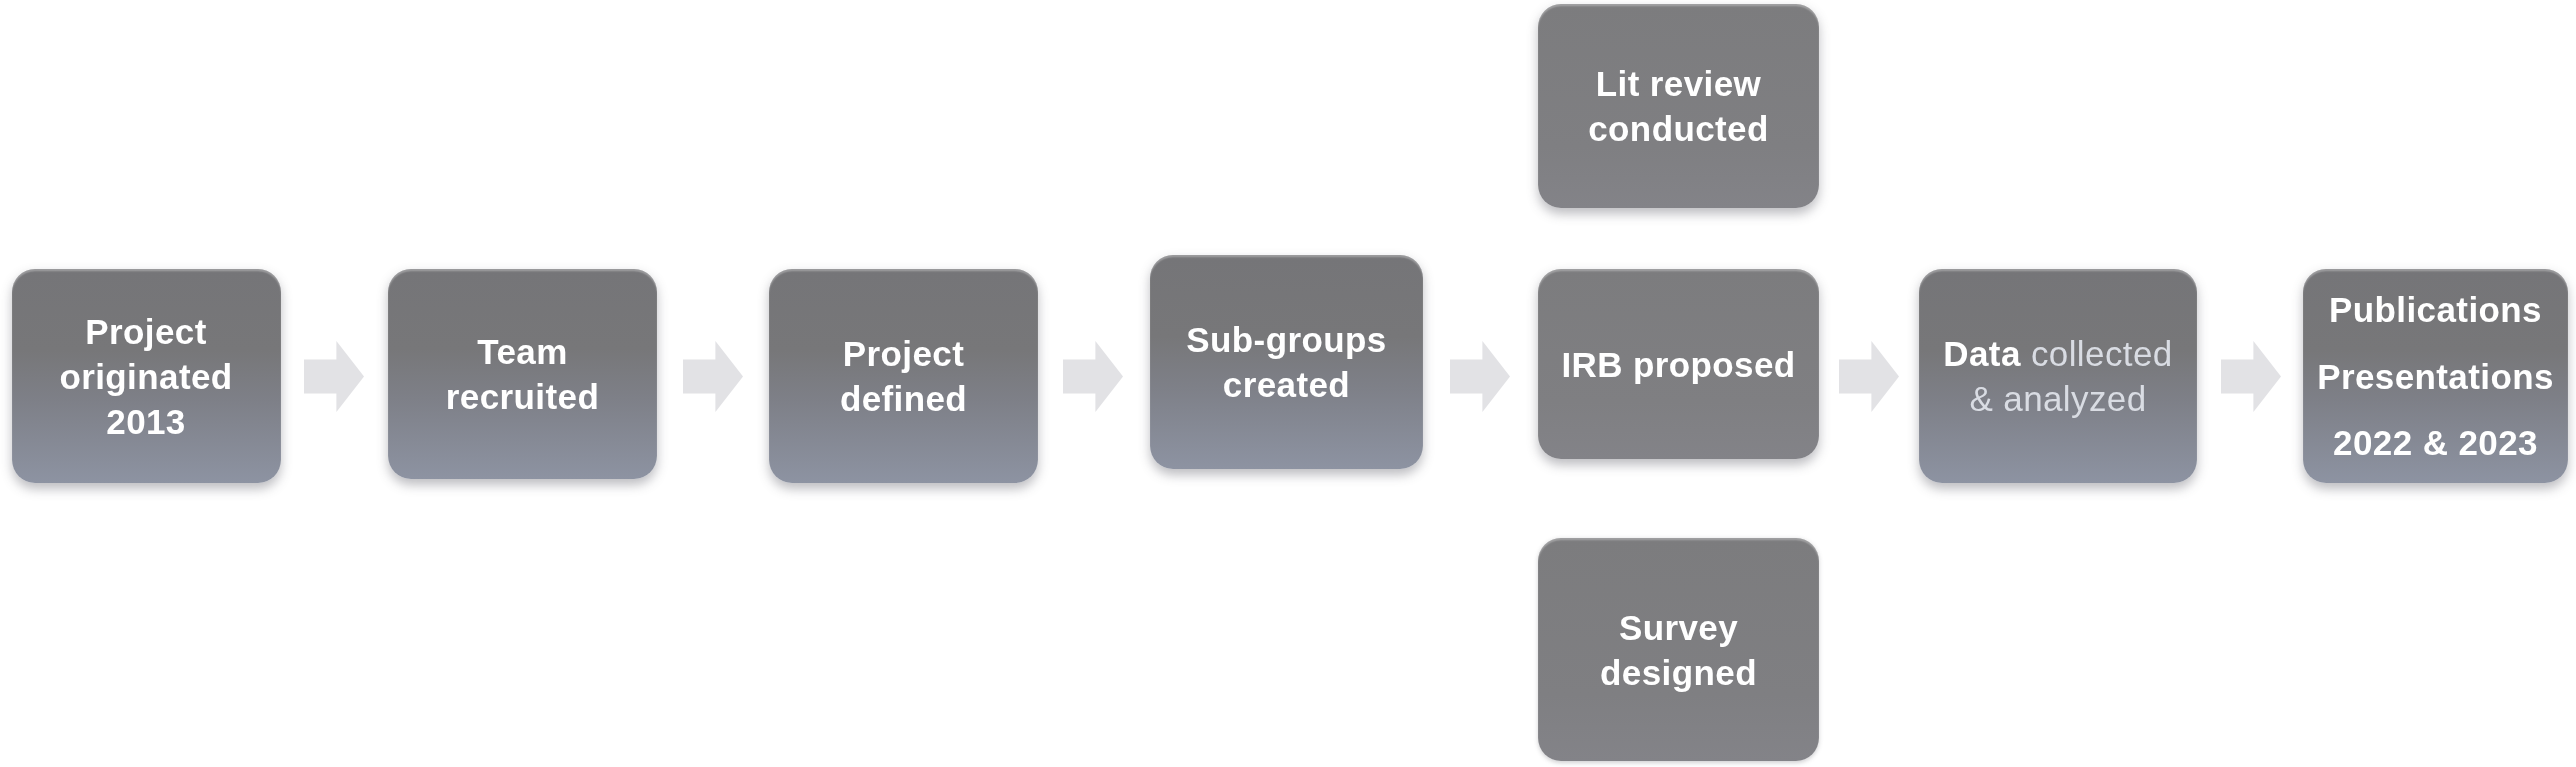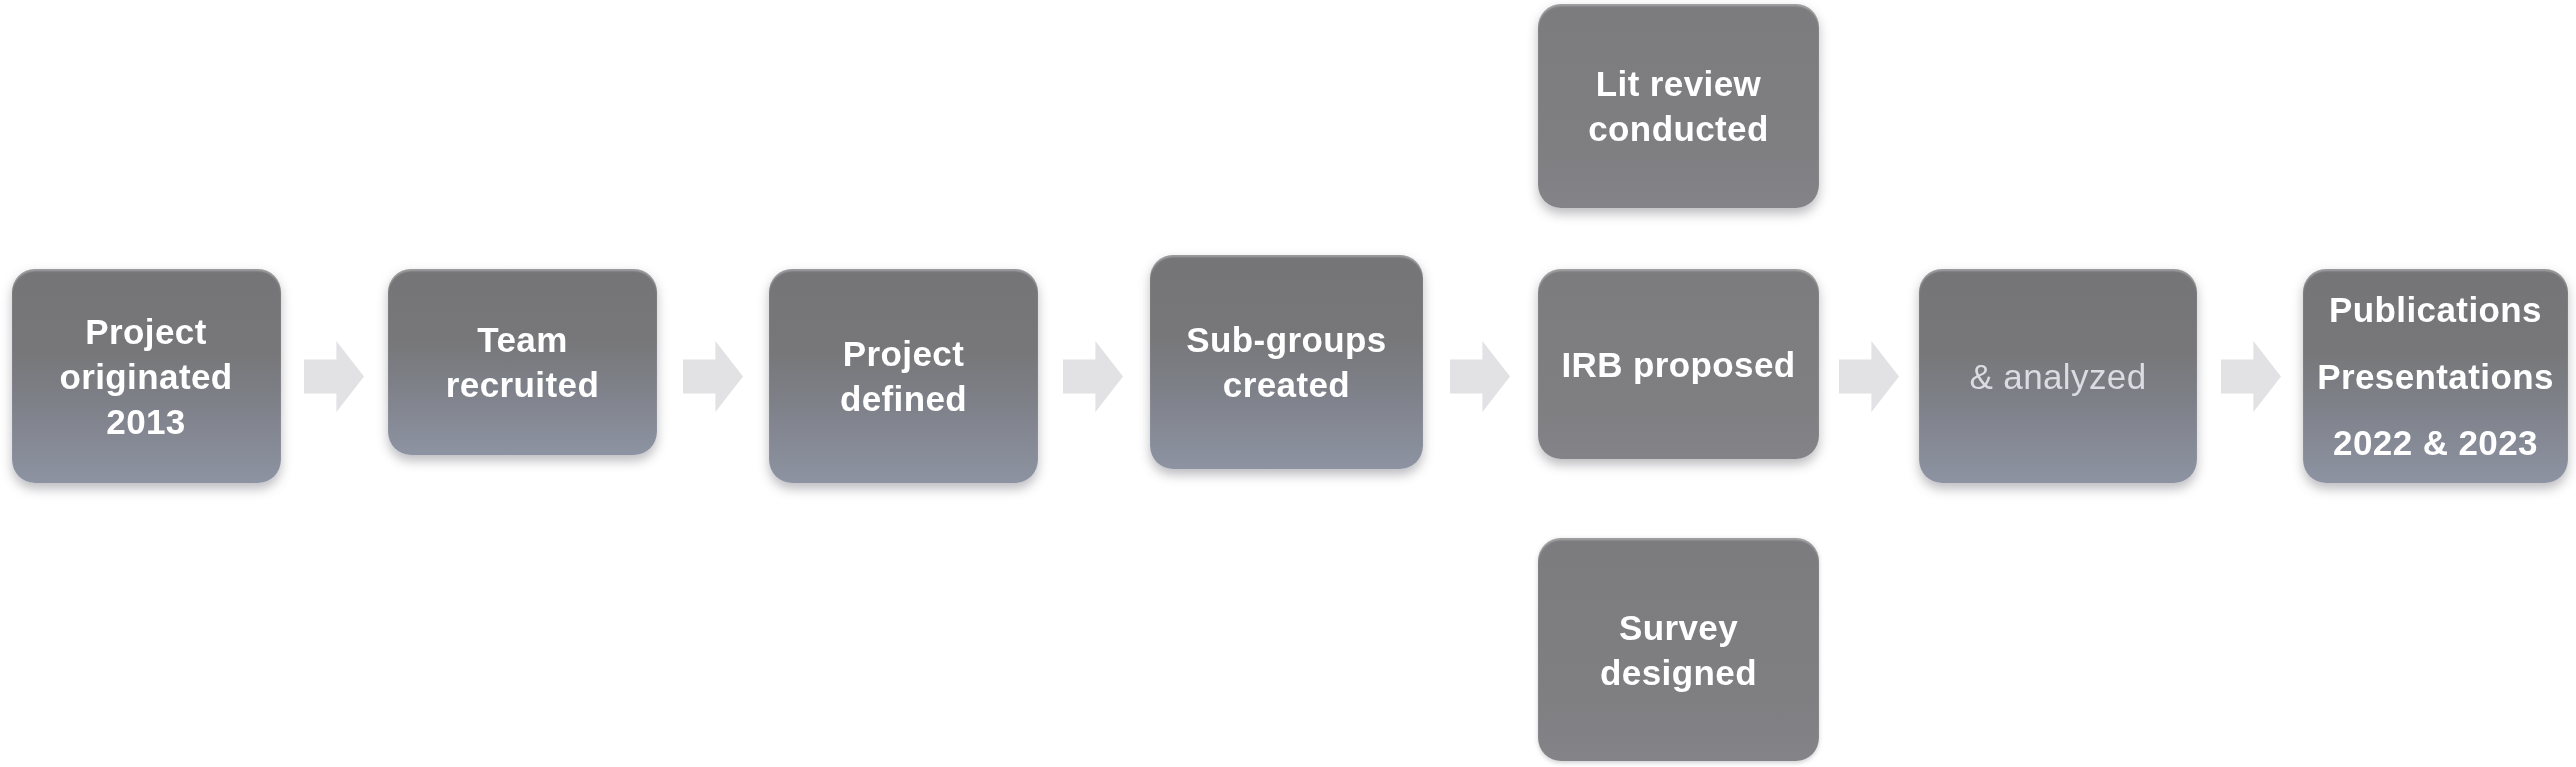--- a/index.html
+++ b/index.html
@@ -46,21 +46,21 @@
   }
   .lines.wide-gap { row-gap: 21.5px; }
   .line { display: block; white-space: pre; }
   .line .dim, .line.dim {
     color: #d9dce3;
     font-weight: 400;
   }
 
   
   #box-1 { left: 11.5px;   top: 269px; width: 269px; height: 214px; }
-  #box-2 { left: 388px;  top: 269px; width: 269px; height: 186px; }
+  #box-2 { left: 388px;  top: 269px; width: 269px; height: 210px; }
   #box-3 { left: 769px; top: 269px; width: 269px; height: 214px; }
   #box-4 { left: 1150px; top: 255px; width: 273px; height: 214px; }
   #box-5 { left: 1538px; top: 269px; width: 281px; height: 190px; }
   #box-6 { left: 1919px; top: 269px; width: 278px; height: 214px; }
   #box-7 { left: 2303px; top: 269px; width: 265px; height: 214px; }
 
   
   #box-top    { left: 1538px; top: 3.8px;   width: 281px; height: 204px; }
   #box-bottom { left: 1538px; top: 538px; width: 281px; height: 223px;
                 box-shadow: 0 1.5px 4.6px rgba(70,70,80,0.25),
@@ -135,20 +135,21 @@
   <div class="box flat" id="box-5">
     <div class="lines">
       <span class="line">IRB proposed</span>
     </div>
   </div>
 
   <div class="arrow" id="arrow-5"></div>
 
   <div class="box grad" id="box-6">
     <div class="lines">
+      <span class="line"><span class="em">Data</span><span class="dim"> collected</span></span>
       <span class="line dim">&amp; analyzed</span>
     </div>
   </div>
 
   <div class="arrow" id="arrow-6"></div>
 
   <div class="box grad" id="box-7">
     <div class="lines wide-gap">
       <span class="line">Publications</span>
       <span class="line">Presentations</span>

